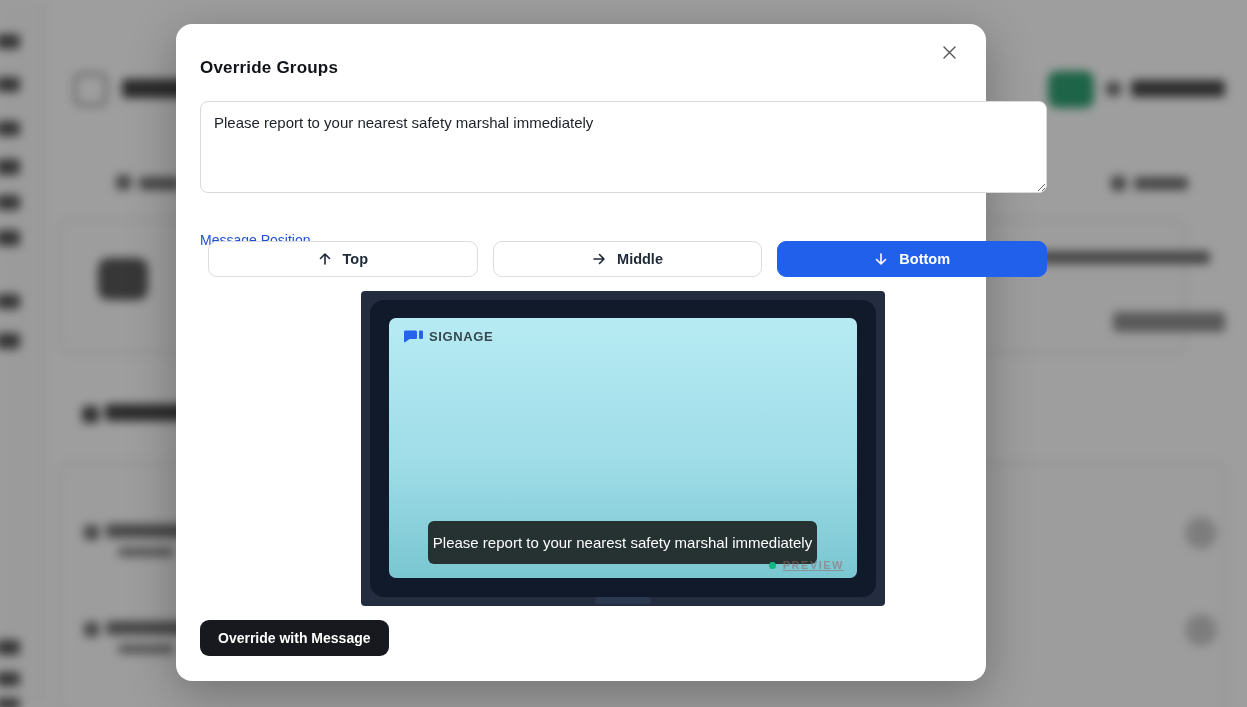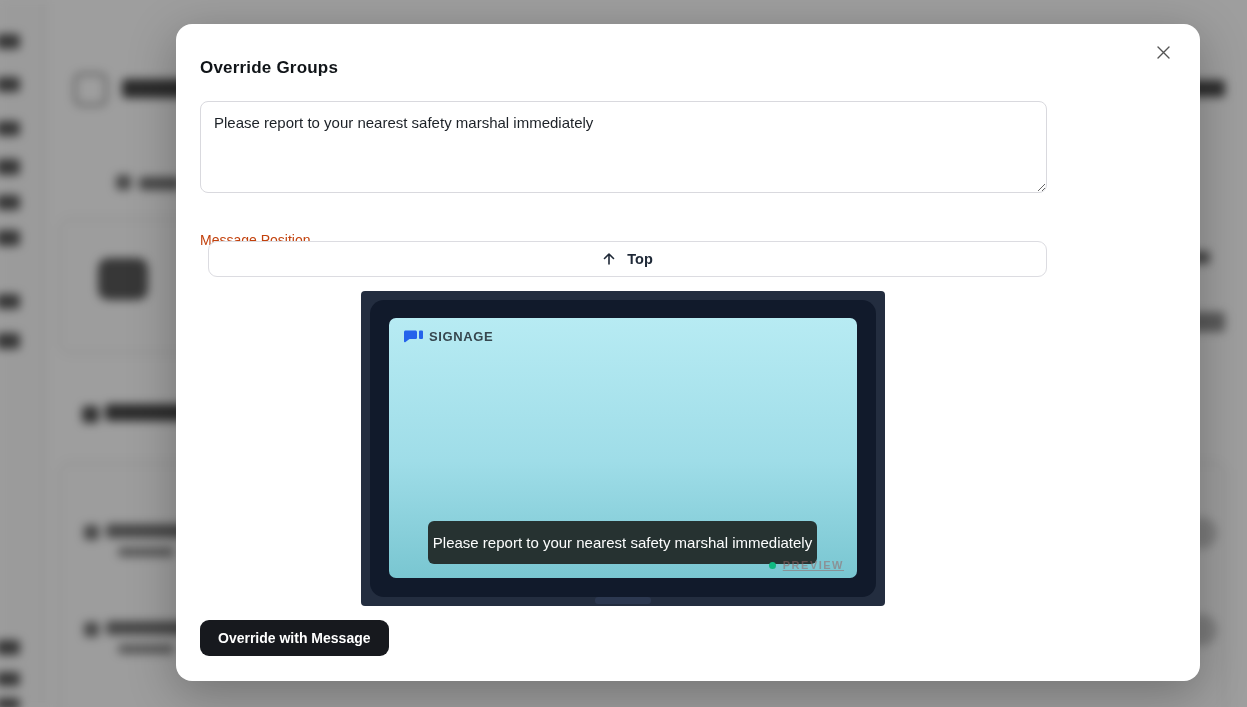--- a/index.html
+++ b/index.html
@@ -16,34 +16,34 @@
   .blob.mid { background:#6a6a6a; }
   .bg-card { position:absolute; background:#fdfdfd; border:1px solid #cfcfcf; border-radius:12px; }
   .bg-btn-outline { position:absolute; border:2px solid #5a5a5a; border-radius:8px; background:#fff; }
   .bg-green { position:absolute; background:#239b6b; border-radius:9px; }
   .bg-circle { position:absolute; background:#9b9b9b; border-radius:50%; opacity:.55; }
 
   
   .overlay { position:absolute; inset:0; background:rgba(25,25,25,0.42); }
 
   
-  .modal { position:absolute; left:176px; top:24px; width:1024px; height:657px;
+  .modal { position:absolute; left:176px; top:24px; width:810px; height:657px;
            background:#fff; border-radius:16px; box-shadow:0 12px 48px rgba(0,0,0,.28); }
   .modal-title { position:absolute; left:24px; top:44px; transform:translateY(-50%);
                  font-size:17px; font-weight:700; color:#101418; letter-spacing:.2px; }
   .close-btn { position:absolute; right:22px; top:13px; width:30px; height:30px; border:none;
                background:transparent; cursor:pointer; color:#555; display:flex;
                align-items:center; justify-content:center; }
 
   .msg-textarea { position:absolute; left:24px; top:77px; width:847px; height:92px;
                   border:1px solid #d9d9de; border-radius:8px; padding:10px 13px;
                   font-family:"Liberation Sans", sans-serif; font-size:15px; color:#1c2127;
                   resize:both; outline:none; line-height:1.4; }
 
-  .pos-label { position:absolute; left:24px; top:208px; font-size:14px; color:#c2410c; }
+  .pos-label { position:absolute; left:24px; top:208px; font-size:14px; color:#1d4ed8; }
 
   .pos-row { position:absolute; left:24px; top:217px; width:847px; height:36px;
              display:flex; gap:15px;padding-left:8px; }
   .pos-btn { flex:1; height:36px; display:flex; align-items:center; justify-content:center;
              gap:11px; background:#fff; border:1px solid #dcdce1; border-radius:9px;
              font-family:"Liberation Sans", sans-serif; font-size:14.5px; font-weight:600;
              color:#1f2937; cursor:pointer; }
   .pos-btn svg { stroke:#1f2937; }
   .pos-btn.selected { background:#2160eb; border-color:#2160eb; color:#fff; }
   .pos-btn.selected svg { stroke:#fff; }
@@ -144,20 +144,32 @@
 
     <div class="pos-label">Message Position</div>
 
     <div class="pos-row">
       <button class="pos-btn">
         <svg width="14" height="14" viewBox="0 0 14 14" fill="none">
           <path d="M7 12 V2 M2.5 6.5 L7 2 L11.5 6.5" stroke-width="1.6" stroke-linecap="round" stroke-linejoin="round"></path>
         </svg>
         <span>Top</span>
       </button>
+      <button class="pos-btn">
+        <svg width="14" height="14" viewBox="0 0 14 14" fill="none">
+          <path d="M2 7 H12 M7.5 2.5 L12 7 L7.5 11.5" stroke-width="1.6" stroke-linecap="round" stroke-linejoin="round"></path>
+        </svg>
+        <span>Middle</span>
+      </button>
+      <button class="pos-btn selected">
+        <svg width="14" height="14" viewBox="0 0 14 14" fill="none">
+          <path d="M7 2 V12 M2.5 7.5 L7 12 L11.5 7.5" stroke-width="1.6" stroke-linecap="round" stroke-linejoin="round"></path>
+        </svg>
+        <span>Bottom</span>
+      </button>
     </div>
 
     <div class="tv">
       <div class="tv-inner"></div>
       <div class="tv-screen">
         <div class="brand">
           <svg width="23" height="13" viewBox="0 0 23 13">
             <path d="M1 2.2 C1 1.3 1.7 0.6 2.6 0.6 H12.4 C13.3 0.6 14 1.3 14 2.2 V7.4 C14 8.3 13.3 9 12.4 9 H6.5 L2.2 12.2 C1.7 12.6 1 12.2 1 11.6 Z" fill="#2563eb"></path>
             <rect x="16" y="0.6" width="4" height="8.4" rx="1.1" fill="#2563eb"></rect>
           </svg>

